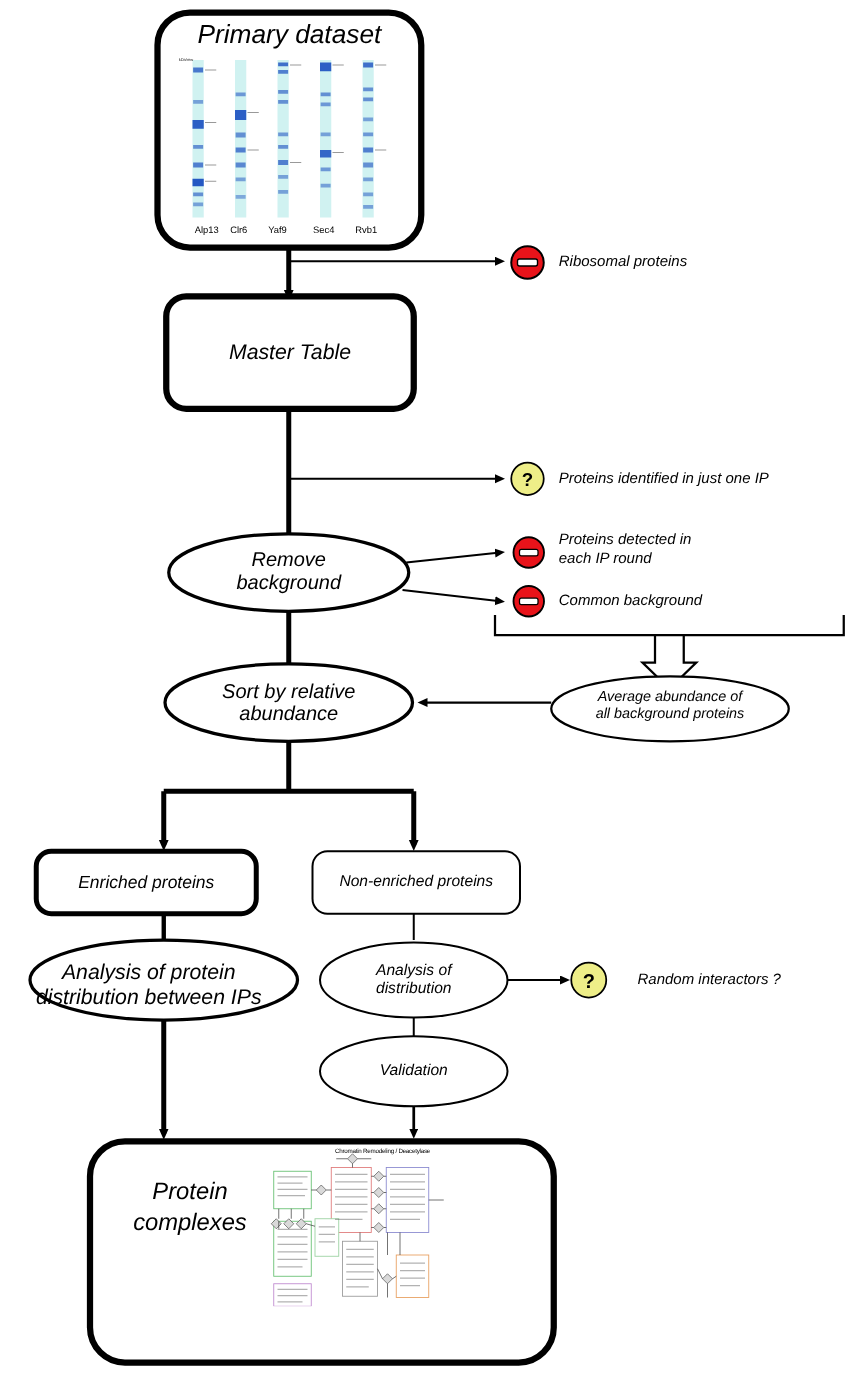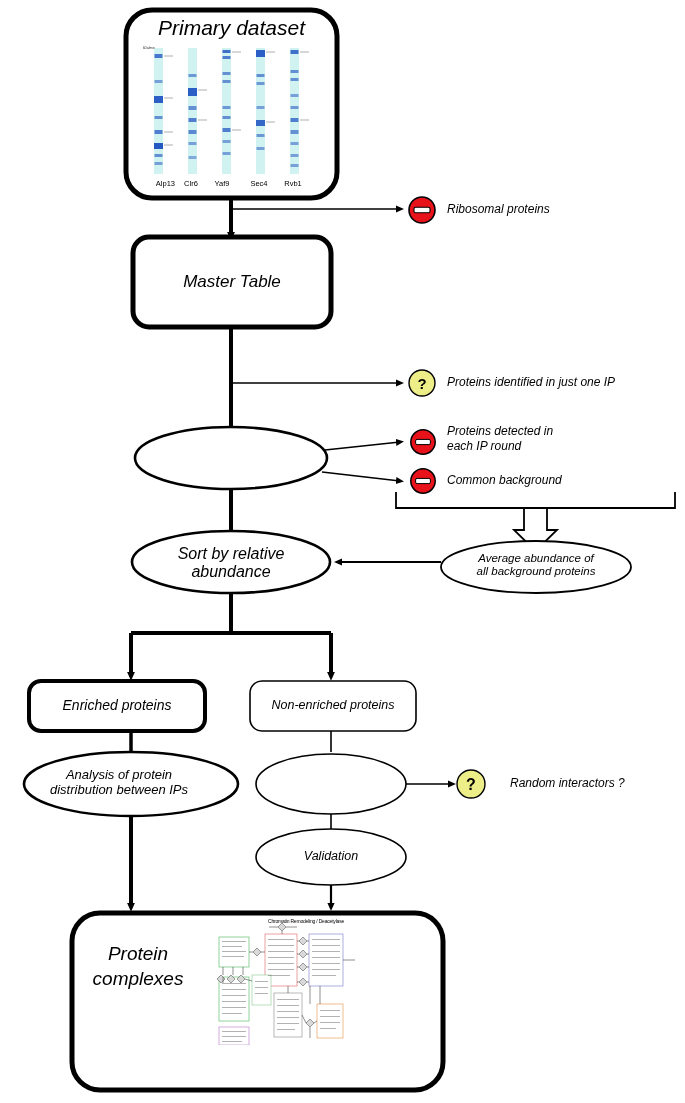--- a/index.html
+++ b/index.html
@@ -112,38 +112,42 @@
     <line x1="131" y1="816" x2="131" y2="907" stroke="#000" stroke-width="4" marker-end="url(#ah-thick)"></line>
     <line x1="331" y1="885" x2="331" y2="907" stroke="#000" stroke-width="2.2" marker-end="url(#ah-thin)"></line>
 
     <rect x="72" y="913" width="371" height="177" rx="28" ry="28" fill="#ffffff" stroke="#000" stroke-width="5"></rect>
   </svg>
 
   <div class="node-label" style="left:126px;top:16px;width:211px;font-size:21px;">Primary dataset</div>
 
   <div class="node-label" style="left:133px;top:272px;width:198px;font-size:17px;">Master Table</div>
 
+  <div class="node-label ital" style="left:135px;top:440px;width:192px;font-size:16px;">Remove
+background</div>
 
   <div class="node-label ital" style="left:441px;top:552px;width:190px;font-size:11.5px;">Average abundance of
 all background proteins</div>
 
   <div class="node-label ital" style="left:132px;top:545px;width:198px;font-size:16px;">Sort by relative
 abundance</div>
 
   <div class="node-label" style="left:29px;top:697px;width:176px;font-size:14px;">Enriched proteins</div>
 
   <div class="node-label" style="left:250px;top:698px;width:166px;font-size:12.5px;">Non-enriched proteins</div>
 
-  <div class="node-label ital" style="left:24px;top:768px;width:190px;font-size:13px;">Analysis of protein
+  <div class="node-label ital" style="left:24px;top:768px;width:190px;font-size:17px;">Analysis of protein
 distribution between IPs</div>
 
+  <div class="node-label ital" style="left:256px;top:769px;width:150px;font-size:12.5px;">Analysis of
+distribution</div>
 
   <div class="node-label ital" style="left:256px;top:849px;width:150px;font-size:12.5px;">Validation</div>
 
-  <div class="node-label" style="left:68px;top:942px;width:140px;font-size:19px;line-height:1.3;">Protein
+  <div class="node-label" style="left:82px;top:942px;width:140px;font-size:19px;line-height:1.3;">Protein
 complexes</div>
 
   <div class="badge" style="left:407px;top:195px;width:30px;height:30px;">
     <svg width="30" height="30" viewBox="0 0 30 30">
       <circle cx="15" cy="15" r="13" fill="#e8131a" stroke="#000" stroke-width="1.6"></circle>
       <rect x="7" y="12.2" width="16" height="5.6" rx="1.6" fill="#ffffff" stroke="#000" stroke-width="1.1"></rect>
     </svg>
   </div>
   <div class="badge-txt" style="left:447px;top:202px;">Ribosomal proteins</div>
 

